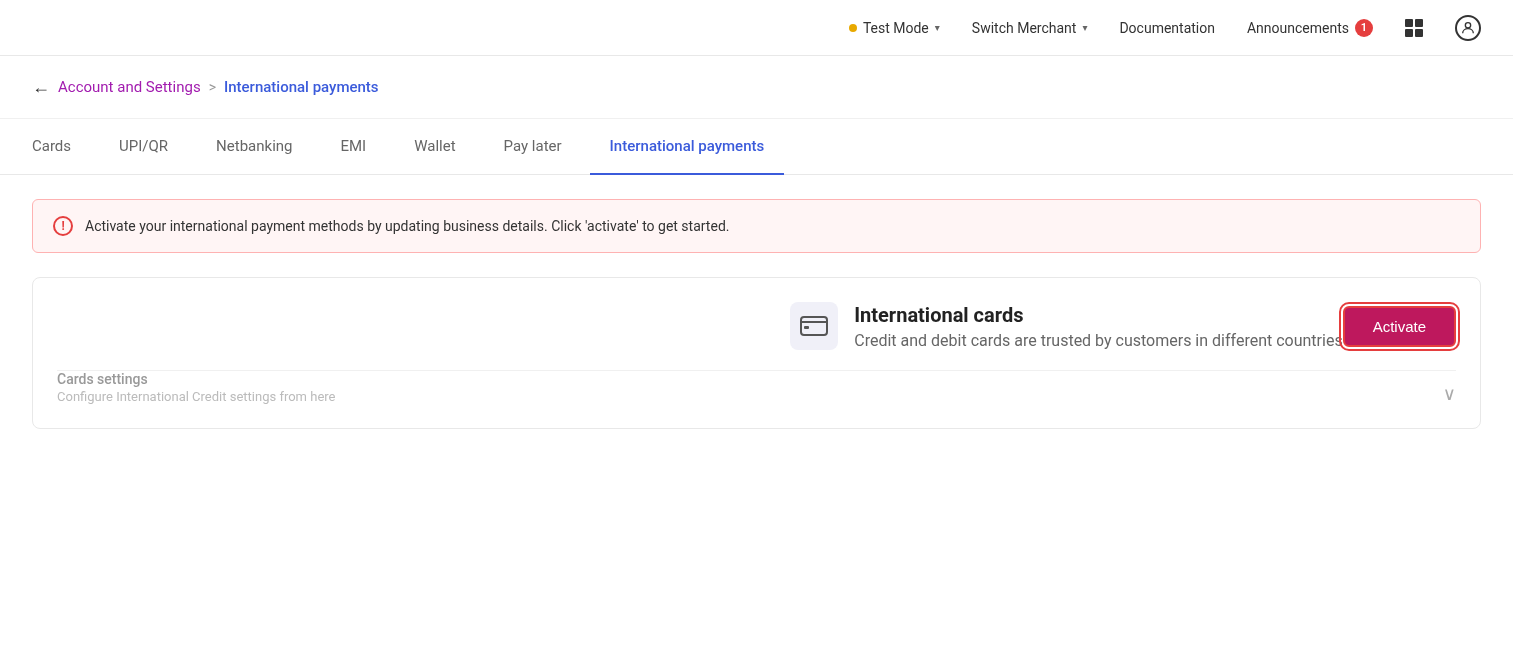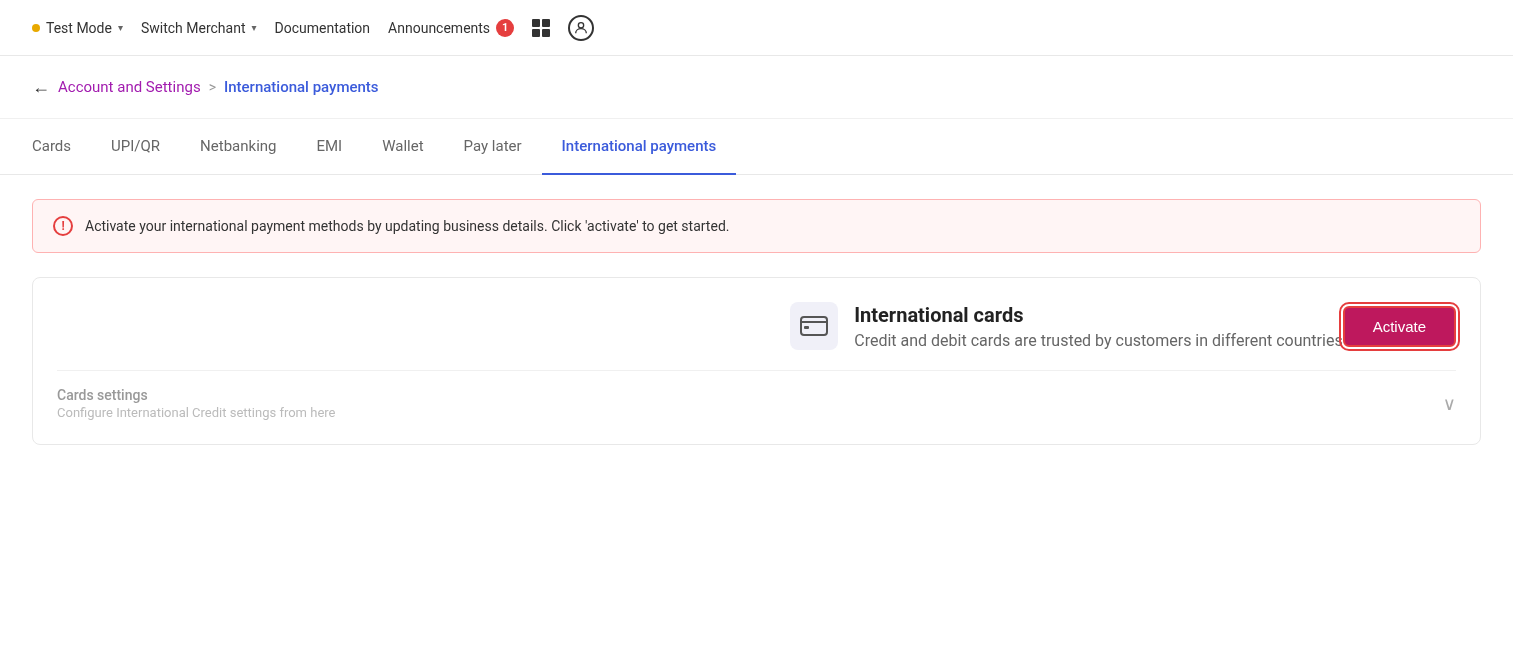--- a/index.html
+++ b/index.html
@@ -2,24 +2,25 @@
 <html><head>
   <meta charset="utf-8">
   <style>
     * { box-sizing: border-box; margin: 0; padding: 0; }
     body { font-family: -apple-system, BlinkMacSystemFont, 'Segoe UI', Roboto, sans-serif; background: #fff; color: #333; width: 1513px; min-height: 646px; }
 
     
     .top-nav {
       display: flex;
       align-items: center;
+      justify-content: flex-end;
       padding: 0 32px;
       height: 56px;
       border-bottom: 1px solid #e8e8e8;
-      gap: 18px;
+      gap: 32px;
     }
     .top-nav-item {
       display: flex;
       align-items: center;
       gap: 6px;
       font-size: 14px;
       color: #333;
       cursor: pointer;
       white-space: nowrap;
     }
@@ -96,21 +97,21 @@
       font-size: 15px;
       color: #3b5bdb;
       font-weight: 500;
     }
 
     
     .tabs {
       display: flex;
       align-items: center;
       padding: 0 32px;
-      gap: 0;
+      gap: 8px;
       border-bottom: 1px solid #e8e8e8;
     }
     .tab {
       padding: 18px 20px;
       font-size: 15px;
       color: #666;
       cursor: pointer;
       border-bottom: 2px solid transparent;
       margin-bottom: -1px;
       white-space: nowrap;
@@ -206,23 +207,22 @@
       font-weight: 500;
       cursor: pointer;
       outline: 2px solid #e53e3e;
       outline-offset: 2px;
     }
 
     
     .cards-settings {
       border-top: 1px solid #f0f0f0;
       margin-top: 20px;
-      padding-top: 16px;
-      display: flex;
-      align-items: center;
+      display: flex;
+      align-items: flex-end;
       justify-content: space-between;
     }
     .cards-settings-info {}
     .cards-settings-title {
       font-size: 14px;
       color: #999;
       font-weight: 500;
     }
     .cards-settings-subtitle {
       font-size: 13px;

